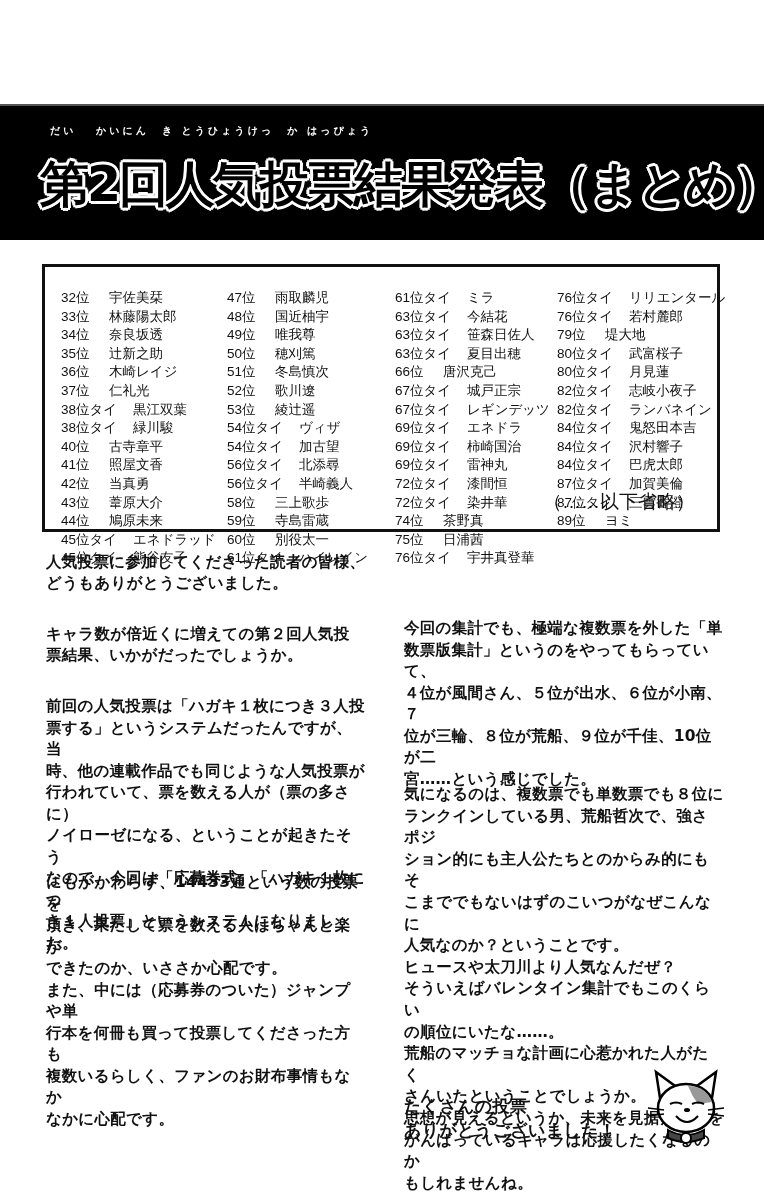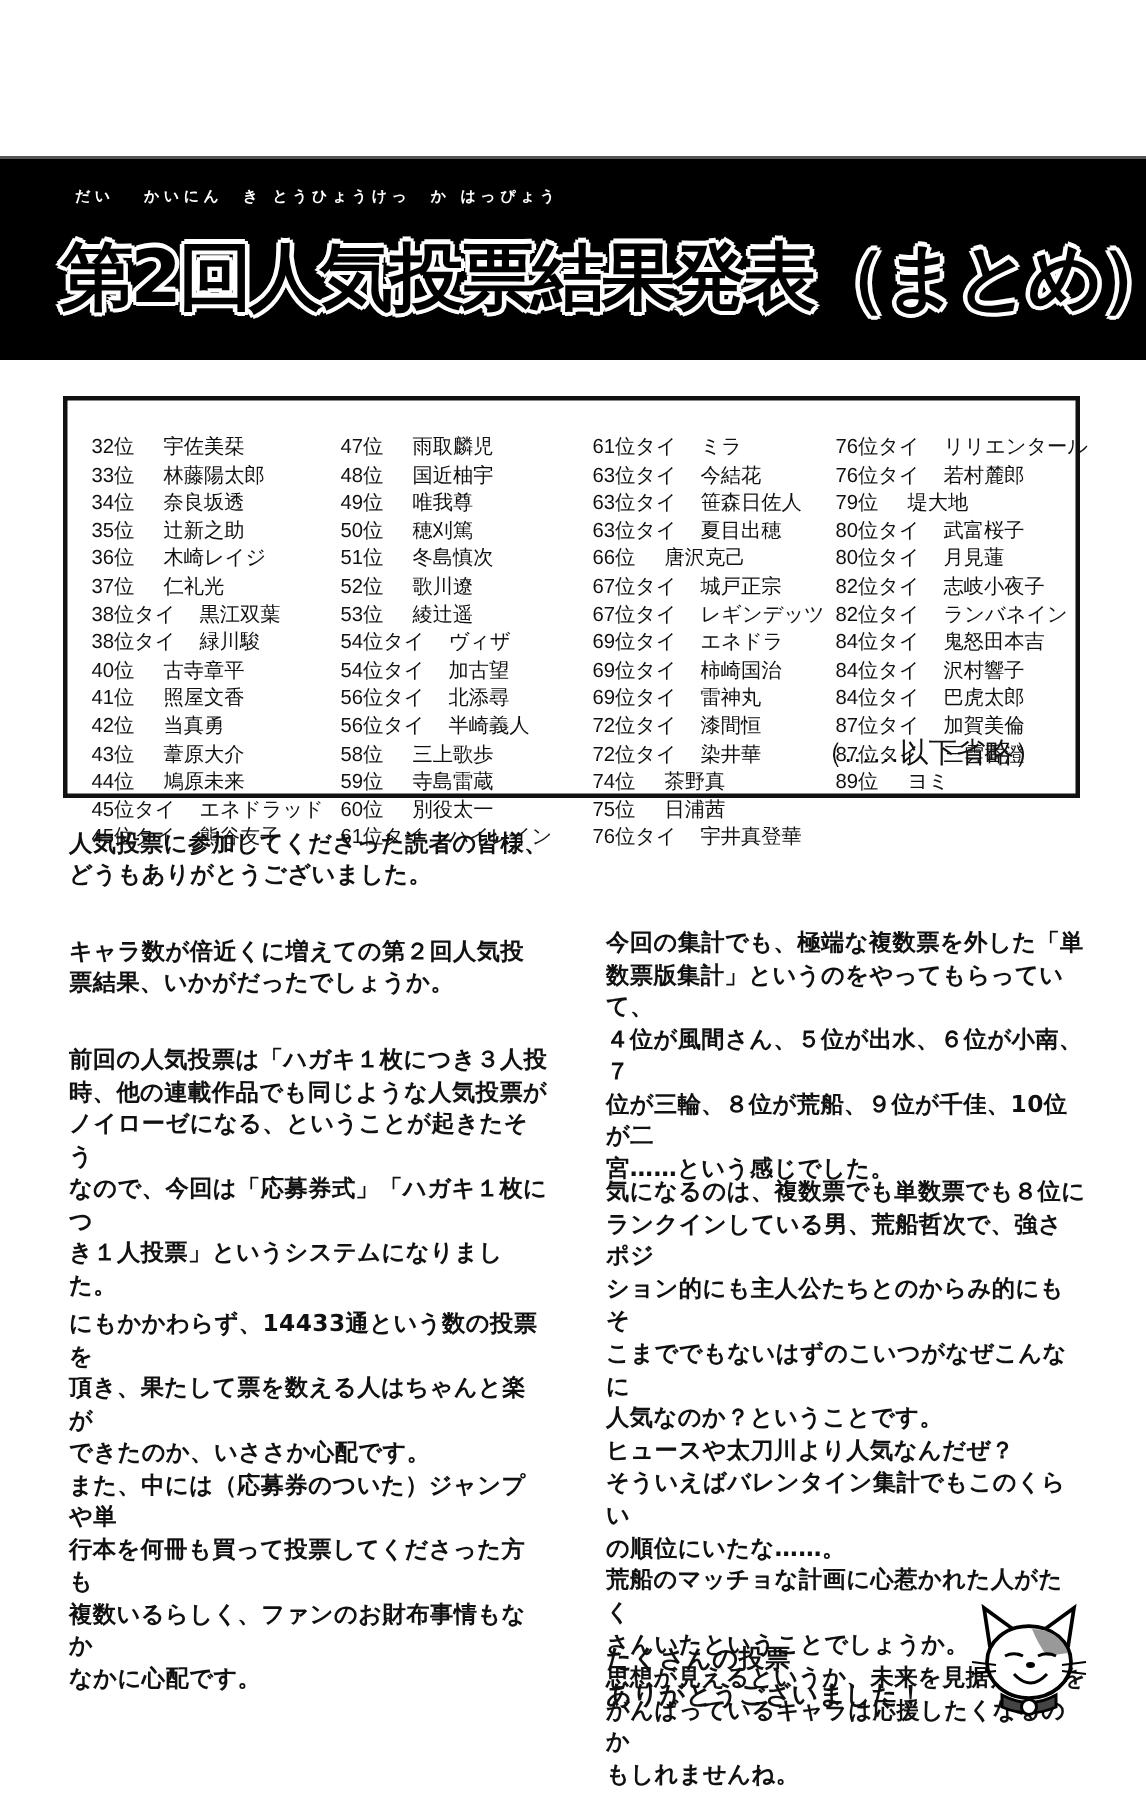--- a/index.html
+++ b/index.html
@@ -134,21 +134,23 @@
 <div class="para" style="left:46px; top:552px; width:320px;">
   <p>人気投票に参加してくださった読者の皆様、</p>
   <p>どうもありがとうございました。</p>
 </div>
 <div class="para" style="left:46px; top:624px; width:320px;">
   <p>キャラ数が倍近くに増えての第２回人気投</p>
   <p>票結果、いかがだったでしょうか。</p>
 </div>
 <div class="para" style="left:46px; top:696px; width:320px; line-height:21.5px;">
   <p>前回の人気投票は「ハガキ１枚につき３人投</p>
+  <p>票する」というシステムだったんですが、当</p>
   <p>時、他の連載作品でも同じような人気投票が</p>
+  <p>行われていて、票を数える人が（票の多さに）</p>
   <p>ノイローゼになる、ということが起きたそう</p>
   <p>なので、今回は「応募券式」「ハガキ１枚につ</p>
   <p>き１人投票」というシステムになりました。</p>
 </div>
 <div class="para" style="left:46px; top:872px; width:320px; line-height:21.5px;">
   <p>にもかかわらず、14433通という数の投票を</p>
   <p>頂き、果たして票を数える人はちゃんと楽が</p>
   <p>できたのか、いささか心配です。</p>
   <p>また、中には（応募券のついた）ジャンプや単</p>
   <p>行本を何冊も買って投票してくださった方も</p>

